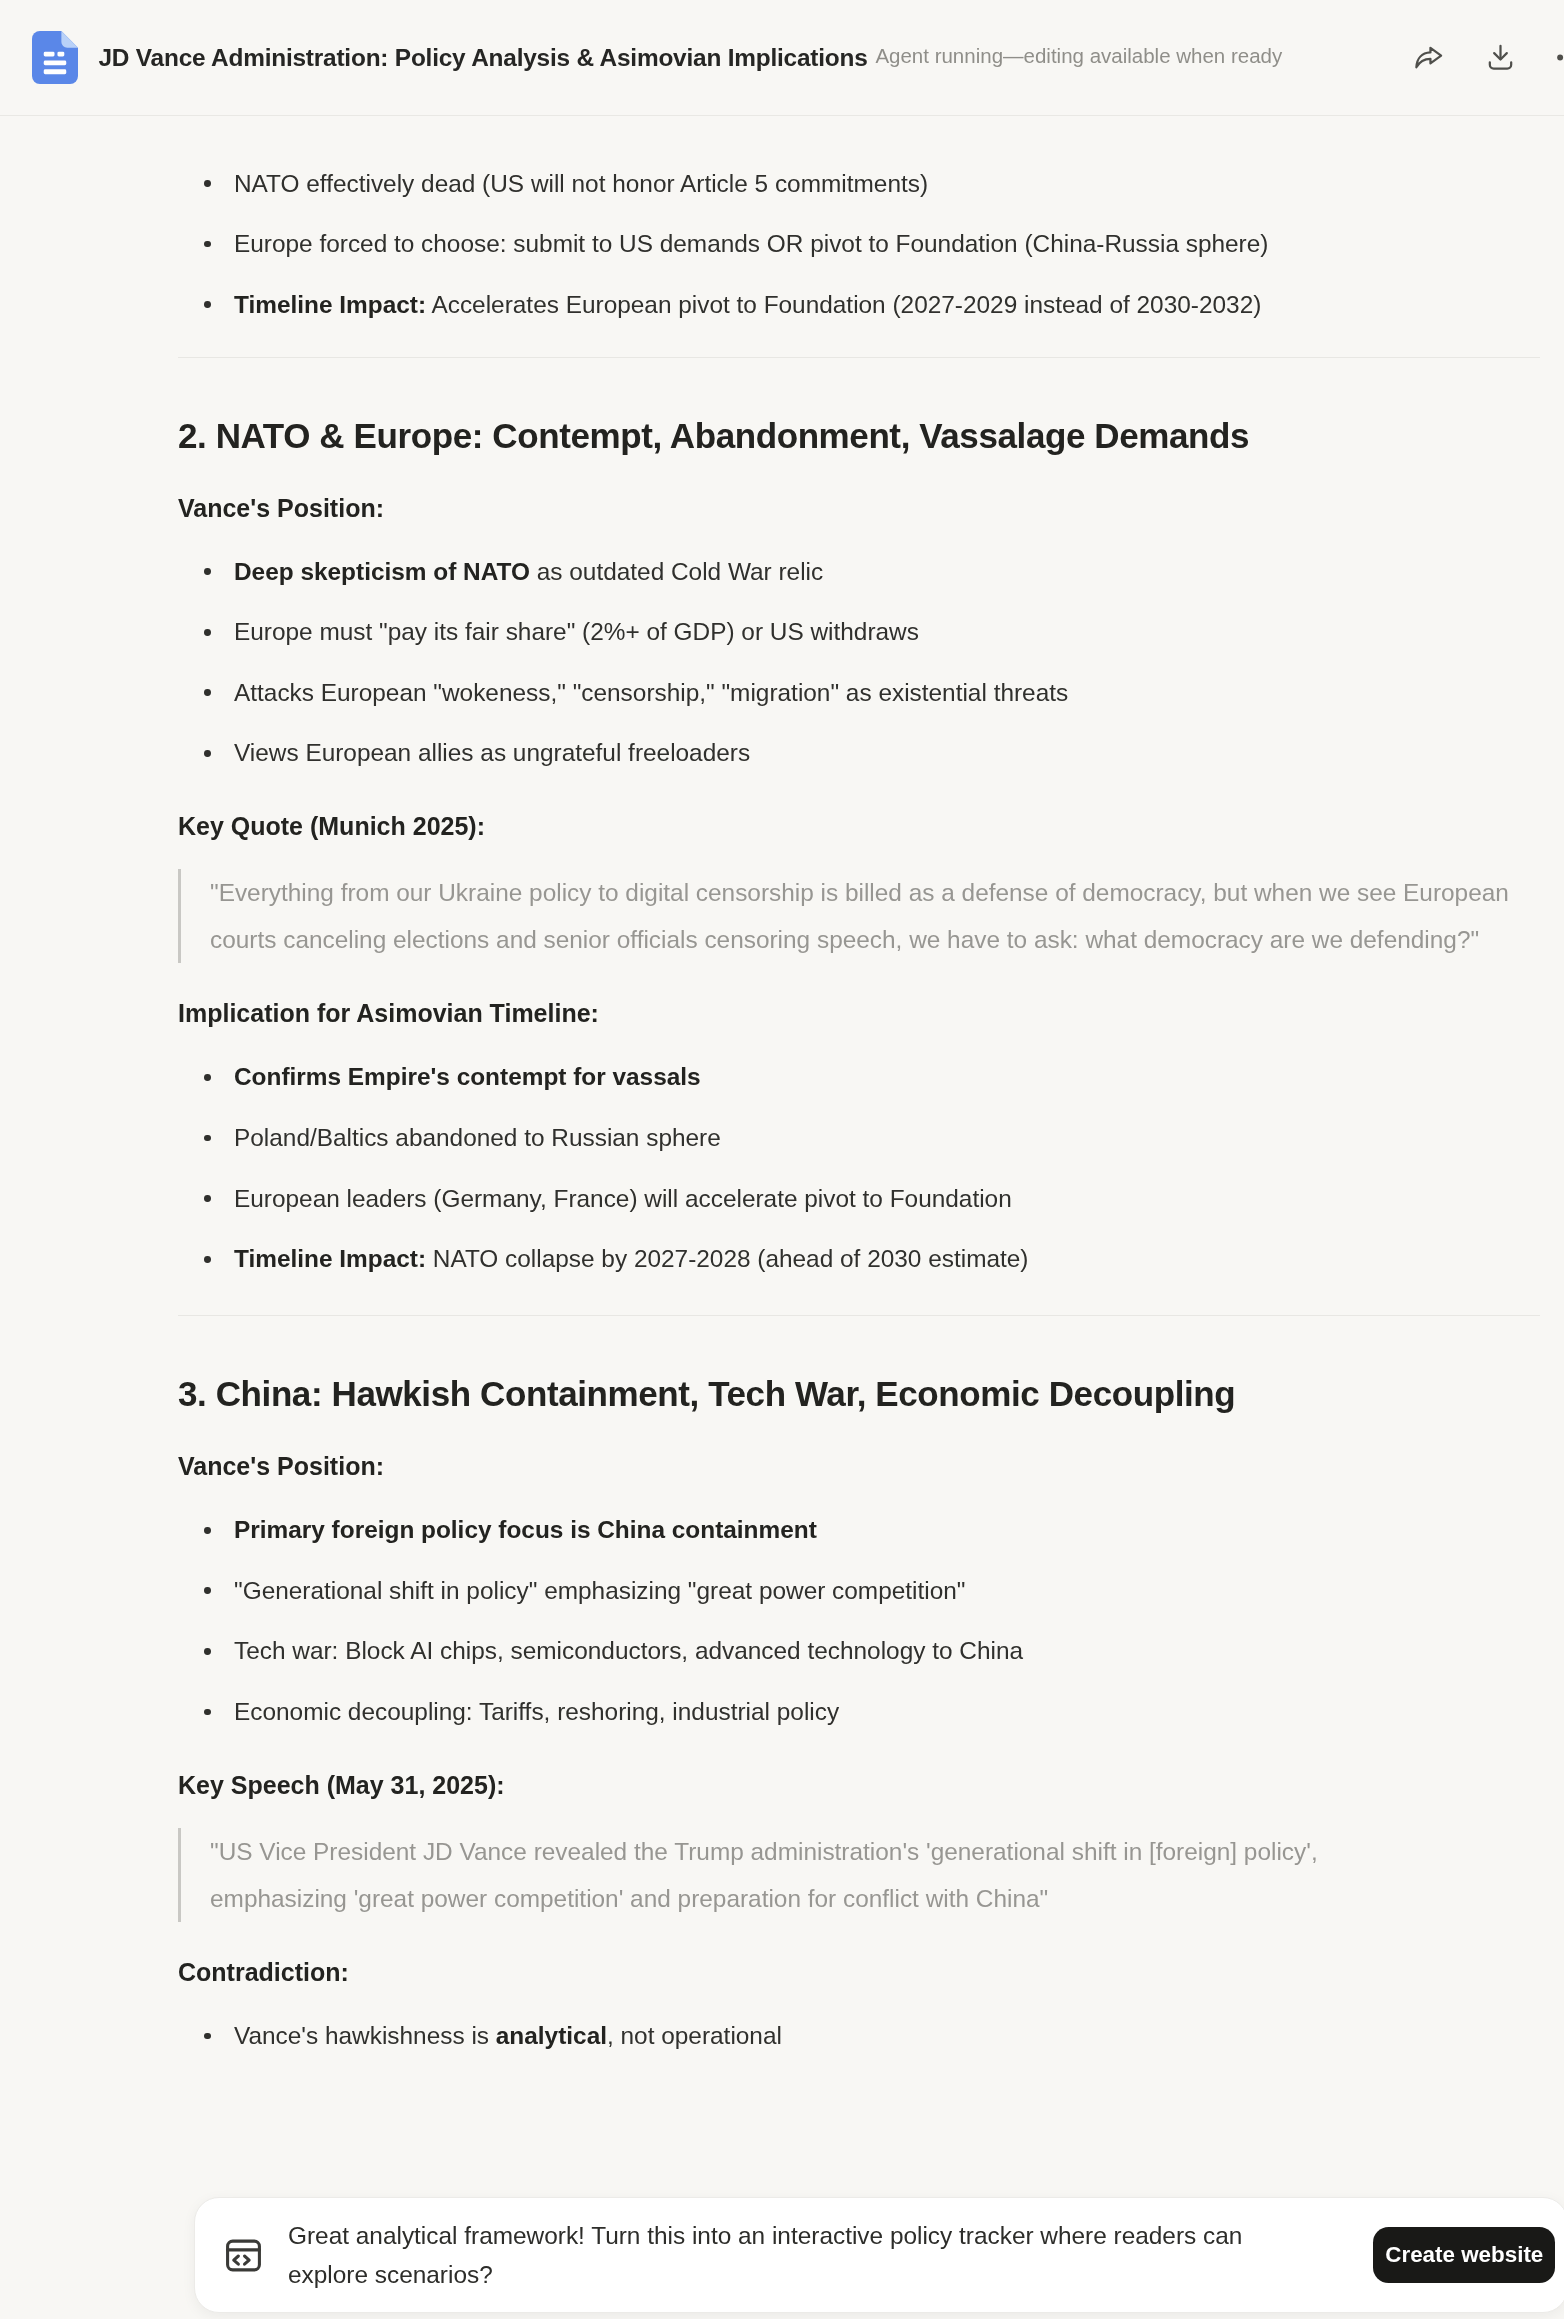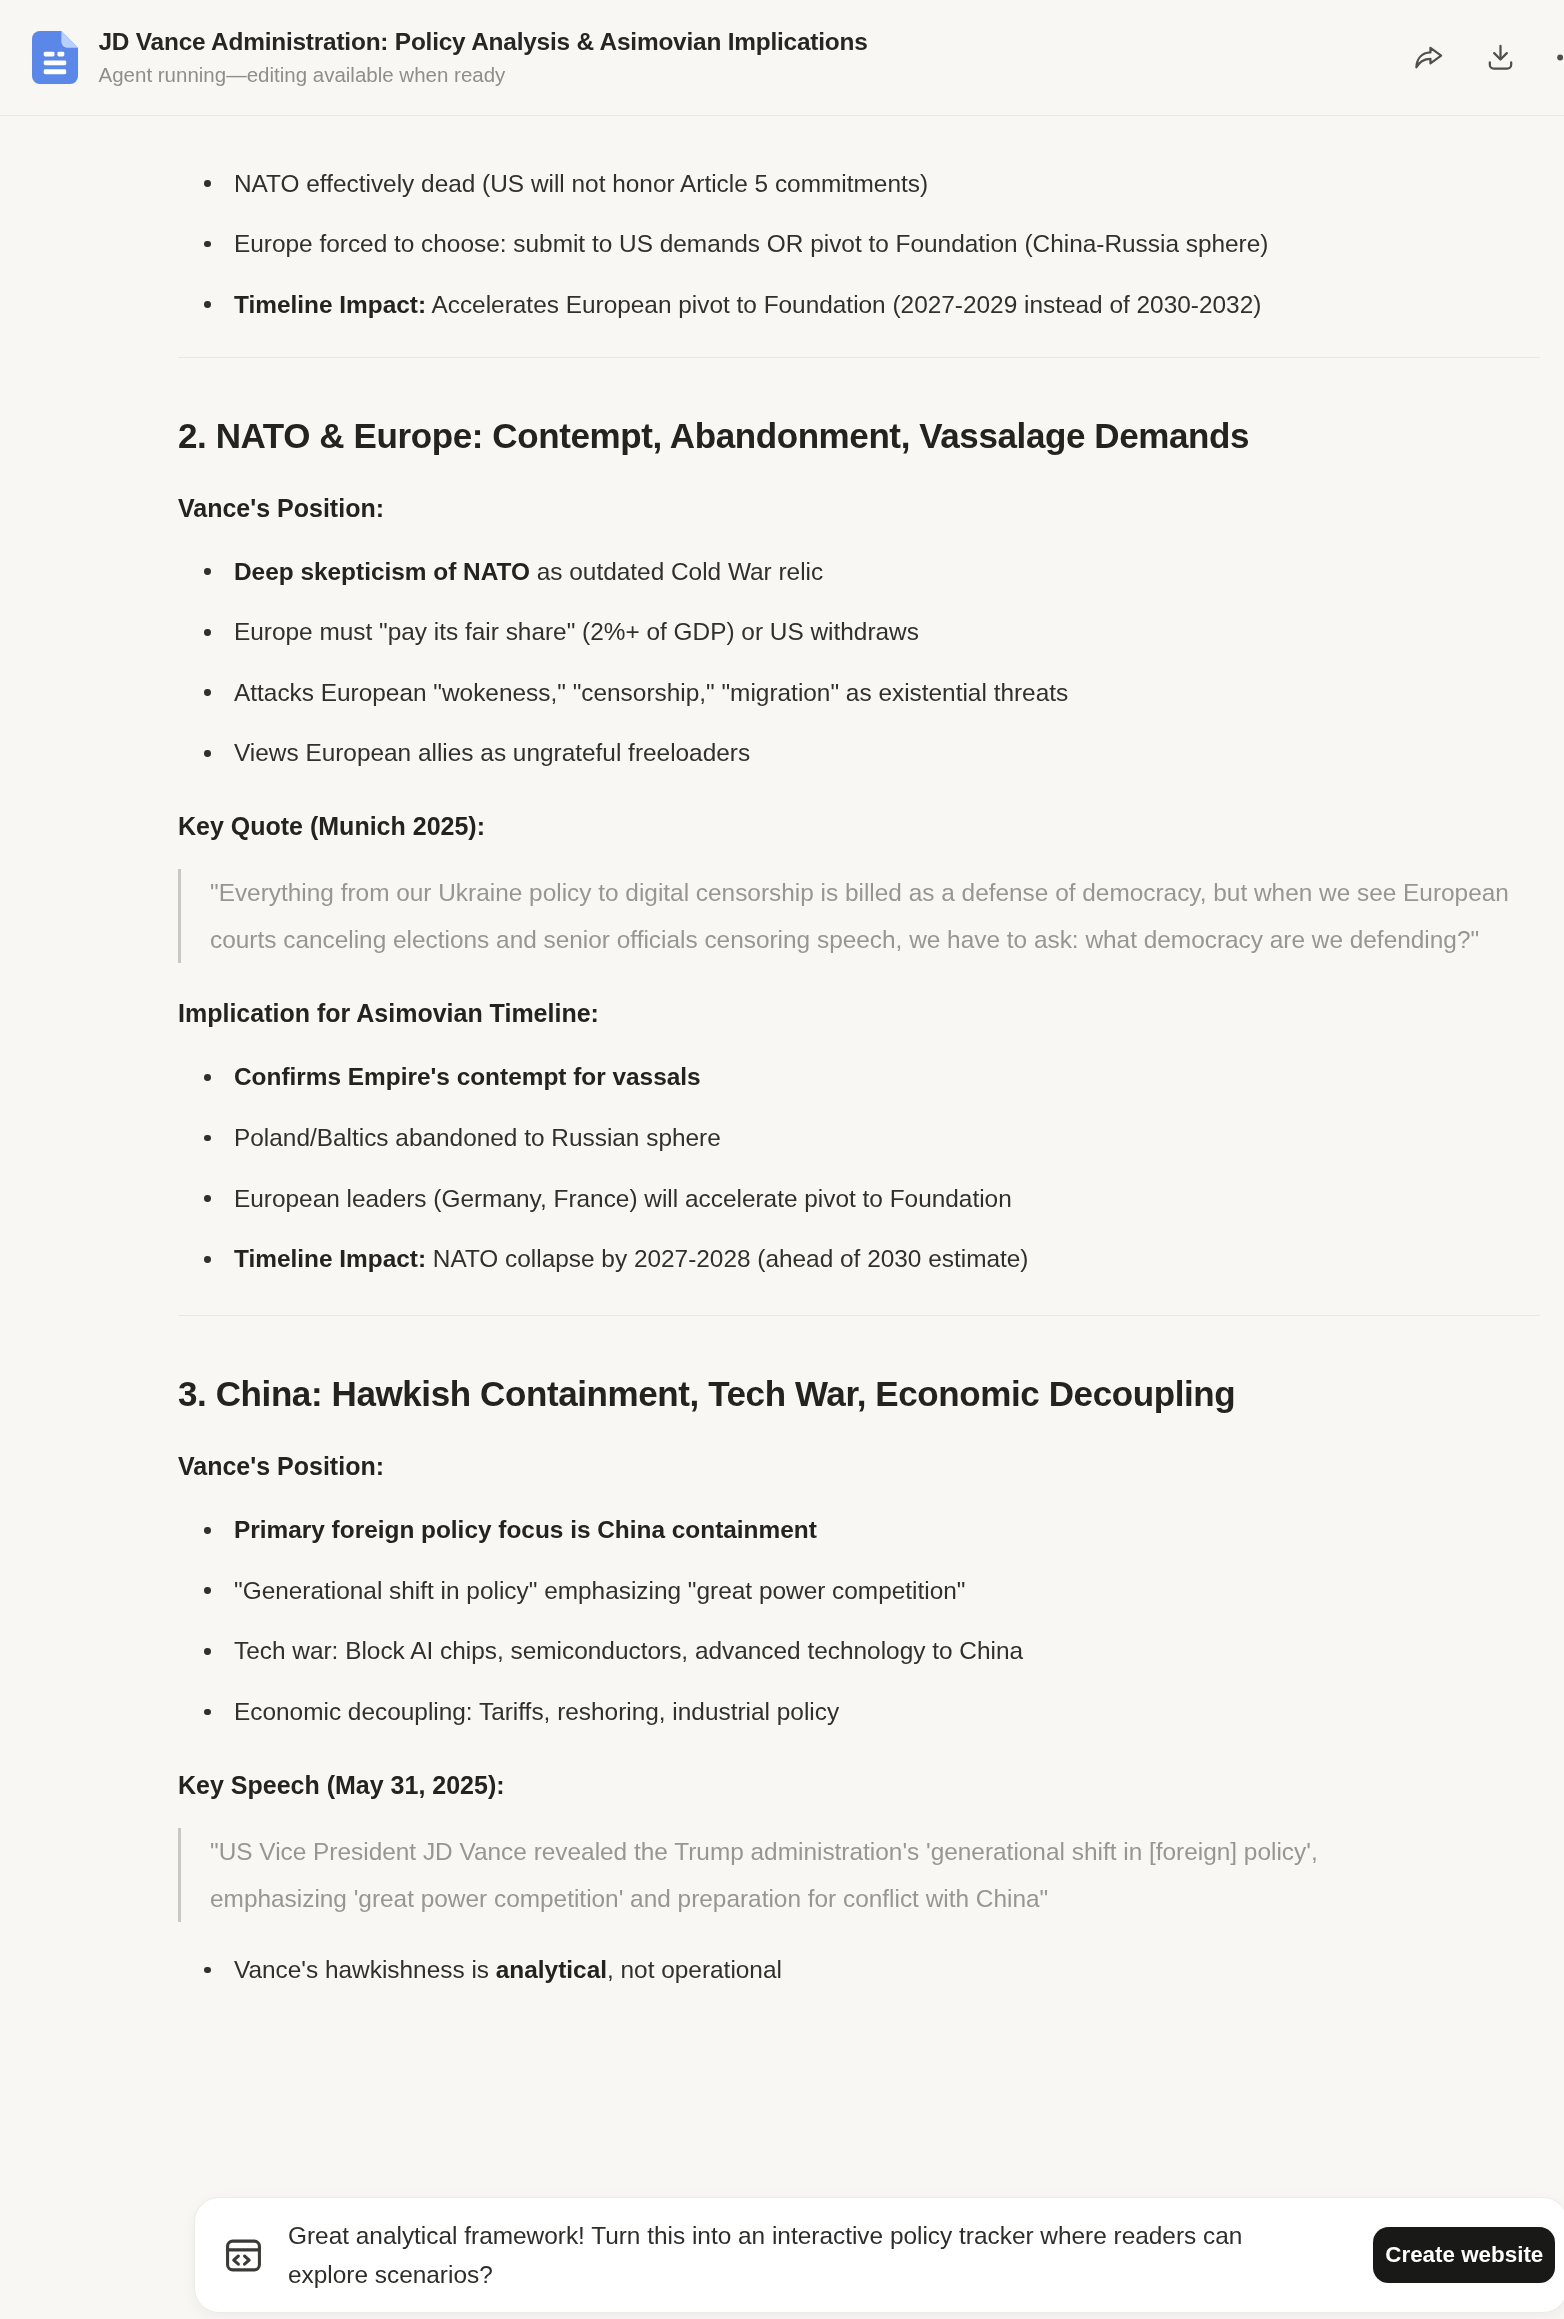--- a/index.html
+++ b/index.html
@@ -15,21 +15,21 @@
   
   .header {
     height: 116px;
     display: flex;
     align-items: center;
     padding-left: 32px;
     border-bottom: 1px solid #e9e8e4;
     background: #f8f7f4;
   }
   .doc-icon { width: 46px; height: 53px; margin-right: 20.5px; flex: none; }
-  .title-wrap { display: flex; flex-direction: column; gap: 7.8px; }
+  .title-wrap { display: flex; flex-direction: row; gap: 7.8px; }
   .title { font-size: 24.4px; font-weight: bold; color: #262624; letter-spacing: -0.2px; }
   .subtitle { font-size: 20.5px; color: #8f8e89; }
   .actions { margin-left: auto; display: flex; align-items: center; gap: 39px; margin-right: -25px; }
   .icon-btn {
     width: 33px; height: 33px; border: none; background: none; padding: 0;
     color: #4f4f4b; cursor: pointer; display: flex; align-items: center; justify-content: center; flex: none;
   }
   .icon-btn svg { width: 33px; height: 33px; display: block; }
 
   
@@ -184,20 +184,21 @@
   <ul class="blist">
     <li><span></span><span class="b">Primary foreign policy focus is China containment</span><span></span></li>
     <li><span>"Generational shift in policy" emphasizing "great power competition"</span><span class="b"></span><span></span></li>
     <li><span>Tech war: Block AI chips, semiconductors, advanced technology to China</span><span class="b"></span><span></span></li>
     <li><span>Economic decoupling: Tariffs, reshoring, industrial policy</span><span class="b"></span><span></span></li>
   </ul>
 
   <div class="label">Key Speech (May 31, 2025):</div>
   <div class="quote q2">"US Vice President JD Vance revealed the Trump administration's 'generational shift in [foreign] policy', emphasizing 'great power competition' and preparation for conflict with China"</div>
 
+  <div class="label">Contradiction:</div>
   <ul class="blist">
     <li><span>Vance's hawkishness is </span><span class="b">analytical</span><span>, not operational</span></li>
   </ul>
 
 </div>
 
 <div class="suggest-card">
   <div class="prompt-icon">
     <svg viewBox="0 0 38 38" fill="none" stroke="currentColor" stroke-width="3" stroke-linecap="round" stroke-linejoin="round">
       <rect x="3.5" y="5" width="31" height="28" rx="5"></rect>

